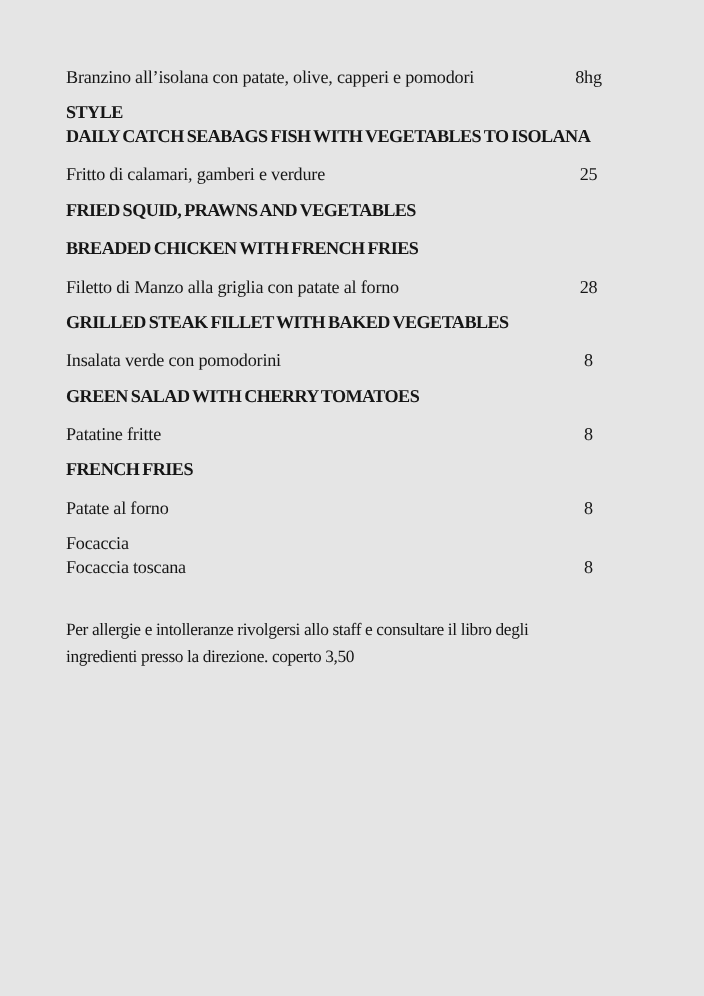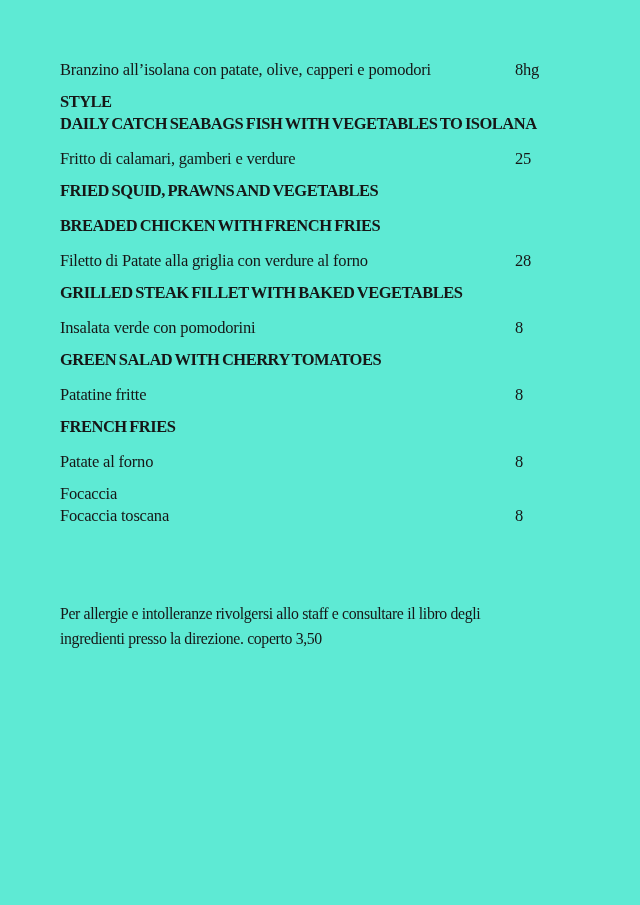--- a/index.html
+++ b/index.html
@@ -12,21 +12,21 @@
     height: 905px;
     overflow: hidden;
     font-family: "Liberation Serif", serif;
     color: #161616;
   }
   .page {
     box-sizing: border-box;
     width: 640px;
     height: 905px;
     padding: 59px 85px 0 60px;
-    background: #5eead4;
+    background: #e5e5e5;
   }
   .dish-para {
     margin: 0 0 10px 0;
     font-size: 16.5px;
     line-height: 22px;
     letter-spacing: -0.2px;
   }
   .section-label {
     white-space: nowrap;
   }
@@ -35,35 +35,35 @@
     justify-content: space-between;
     align-items: baseline;
   }
   .dish-name {
     flex: 1 1 auto;
     white-space: nowrap;
   }
   .dish-price {
     flex: 0 0 40px;
     width: 40px;
-    text-align: left;
+    text-align: center;
   }
   .translation {
     margin: 0 0 13px 0;
     font-size: 16.5px;
     line-height: 22px;
     font-weight: bold;
     letter-spacing: -0.5px;
     word-spacing: -1px;
   }
   .translation div {
     white-space: nowrap;
   }
   .footer-note {
-    margin-top: 74px;
+    margin-top: 33px;
     font-size: 15.8px;
     line-height: 25px;
     letter-spacing: -0.35px;
   }
   .footer-note div {
     white-space: nowrap;
   }
 </style>
 </head>
 <body>
@@ -97,21 +97,21 @@
 
   <div>
     <div class="translation">
       <div>BREADED CHICKEN WITH FRENCH FRIES</div>
     </div>
   </div>
 
   <div>
     <div class="dish-para">
       <div class="dish-row">
-        <span class="dish-name">Filetto di Patate alla griglia con verdure al forno</span>
+        <span class="dish-name">Filetto di Manzo alla griglia con patate al forno</span>
         <span class="dish-price">28</span>
       </div>
     </div>
     <div class="translation">
       <div>GRILLED STEAK FILLET WITH BAKED VEGETABLES</div>
     </div>
   </div>
 
   <div>
     <div class="dish-para">

